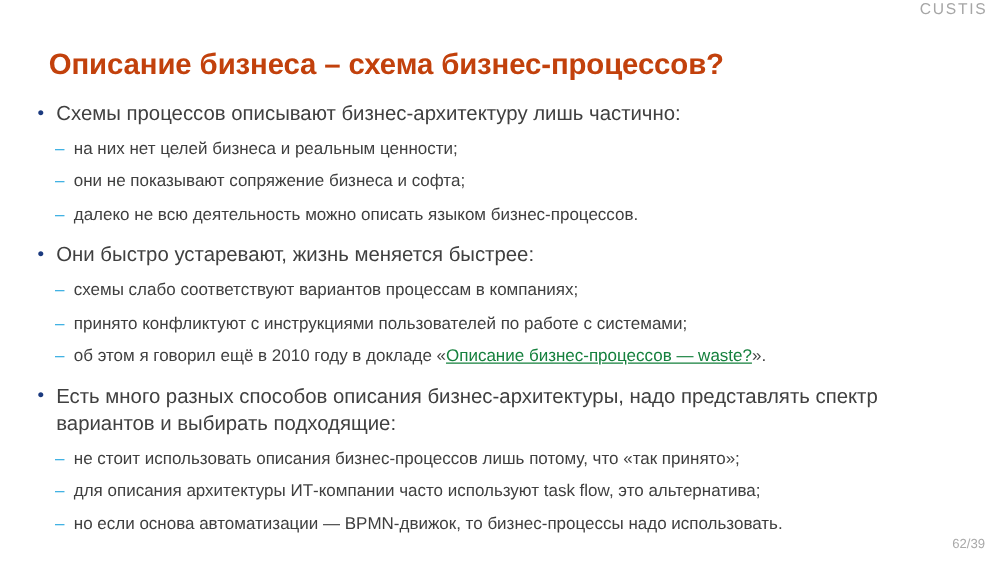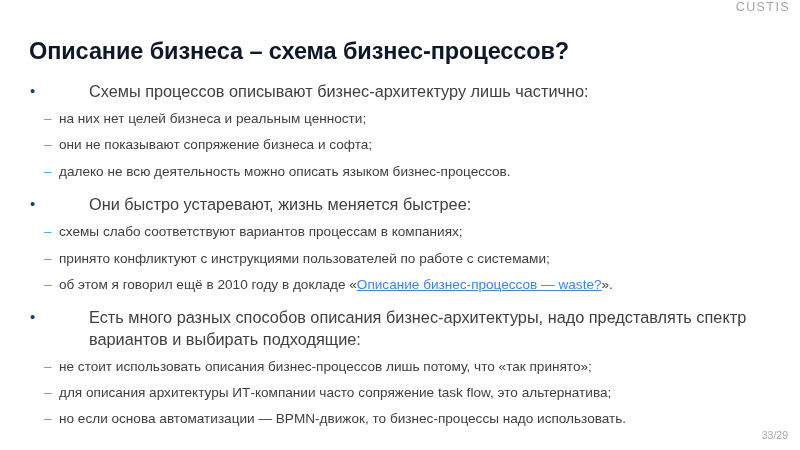--- a/index.html
+++ b/index.html
@@ -26,26 +26,26 @@
     letter-spacing: 1.4px;
     color: #a6a6a6;
     font-weight: 400;
     font-family: "Liberation Sans", sans-serif;
     white-space: nowrap;
   }
 
   
   #title {
     position: absolute;
-    left: 29px;
+    left: 39px;
     top: 22px;
     width: 730px;
     font-size: 23.5px;
     font-weight: bold;
-    color: #0f172a;
+    color: #c2410c;
     letter-spacing: -0.1px;
     line-height: 1.15;
     white-space: nowrap;
   }
 
   
   #body {
     position: absolute;
     left: 28px;
     top: 78px;
@@ -66,21 +66,21 @@
   .l1 .dot {
     flex: 0 0 auto;
     width: 17px;
     color: #1b3a7f;
     font-size: 15px;
     line-height: 1.38;
     text-align: left;
     padding-left: 2px;
     box-sizing: border-box;
   }
-  .l1 .txt { flex: 1 1 auto; margin-left: 44px; }
+  .l1 .txt { flex: 1 1 auto; }
 
   
   .l2 {
     display: flex;
     align-items: flex-start;
     font-size: 13.6px;
     color: #3f3f3f;
     line-height: 1.30;
     margin-top: 8.5px;
     padding-left: 16px;
@@ -93,21 +93,21 @@
     line-height: 1.30;
   }
   .l2 .txt { flex: 1 1 auto; }
 
   
   .group + .group { margin-top: 14px; }
   .group .l1 + .l2 { margin-top: 8px; }
 
   
   .lnk {
-    color: #3b82f6;
+    color: #15803d;
     text-decoration: underline;
     text-underline-offset: 1px;
     cursor: pointer;
   }
 
   
   #pagenum {
     position: absolute;
     right: 12px;
     bottom: 9px;
@@ -168,25 +168,25 @@
       <div class="l1">
         <span class="dot">•</span>
         <span class="txt">Есть много разных способов описания бизнес-архитектуры, надо представлять спектр вариантов и выбирать подходящие:</span>
       </div>
       <div class="l2">
         <span class="dash">–</span>
         <span class="txt">не стоит использовать описания бизнес-процессов лишь потому, что «так принято»;</span>
       </div>
       <div class="l2">
         <span class="dash">–</span>
-        <span class="txt">для описания архитектуры ИТ-компании часто сопряжение task flow, это альтернатива;</span>
+        <span class="txt">для описания архитектуры ИТ-компании часто используют task flow, это альтернатива;</span>
       </div>
       <div class="l2">
         <span class="dash">–</span>
         <span class="txt">но если основа автоматизации — BPMN-движок, то бизнес-процессы надо использовать.</span>
       </div>
     </div>
 
   </div>
 
-  <div id="pagenum">33/29</div>
+  <div id="pagenum">62/39</div>
 
 </div>
 
 </body></html>

